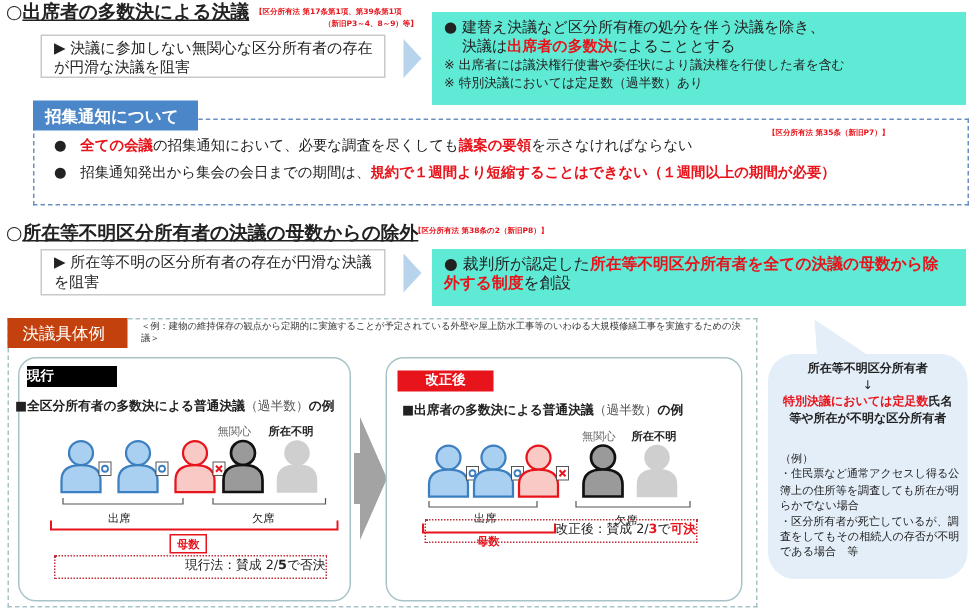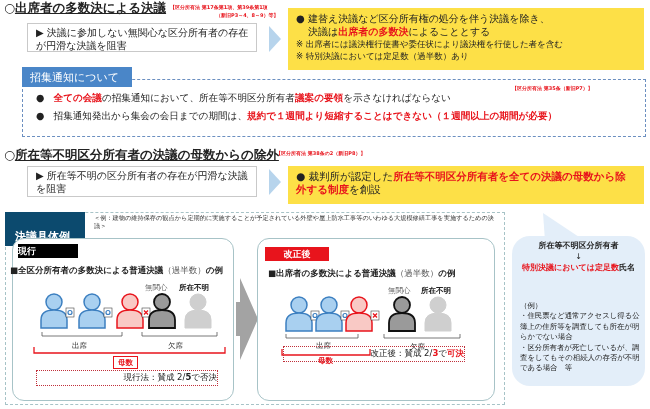--- a/index.html
+++ b/index.html
@@ -4,27 +4,27 @@
 <style>
 *{box-sizing:border-box;margin:0;padding:0}
 body{width:650px;height:409px;background:#fff;font-family:"DejaVu Sans","Liberation Sans",sans-serif;color:#222;position:relative;overflow:hidden}
 .abs{position:absolute}
 .red{color:#e8141c;font-weight:bold}
 .sec-title{font-size:12.5px;font-weight:bold;white-space:nowrap}
 .sec-title .t{text-decoration:underline}
 .ref{font-size:5px;color:#e8141c;font-weight:bold;white-space:nowrap}
 .probbox{background:#fff;border:1px solid #c9c9c9;font-size:10px;line-height:13px;padding:2px 6px 2px 8px}
 .chev{width:0;height:0;border-top:13px solid transparent;border-bottom:13px solid transparent;border-left:12px solid #b7d4ec}
-.solbox{background:#fde047;font-size:10px;line-height:13px;padding:4px 8px}
+.solbox{background:#5eead4;font-size:10px;line-height:13px;padding:4px 8px}
 .note{font-size:8.5px;line-height:12px}
 .dash-box{border:1.2px dashed #6b8fc0}
-.notice-tag{background:#4a86c8;color:#fff;font-size:11px;font-weight:normal;padding:3px 8px}
+.notice-tag{background:#4a86c8;color:#fff;font-size:11px;font-weight:bold;padding:3px 8px}
 .bul{font-size:9.6px;line-height:16px;white-space:nowrap}
 .ex-outer{border:1px dashed #a7c3c7}
-.ex-tag{background:#0c4a6e;color:#fff;font-size:11px;font-weight:bold;padding:17px 10px}
+.ex-tag{background:#c2410c;color:#fff;font-size:11px;font-weight:normal;padding:3px 10px}
 .panel{border:1px solid #a7c3c7;border-radius:12px;background:#fff}
 .tag-black{background:#000;color:#fff;font-size:9px;font-weight:bold;}
 .tag-red{background:#e8141c;color:#fff;font-size:9px;font-weight:bold;text-align:center}
 .ex-head{font-size:8.5px;font-weight:bold;white-space:nowrap}
 .ex-head .n{font-weight:normal;color:#555}
 .plabel{font-size:7.5px;white-space:nowrap}
 .result{border:1.5px dotted #c0303a;font-size:8.5px;text-align:right;line-height:13px}
 .bubble{background:#e3eef9;border-radius:18px}
 </style>
 </head>
@@ -44,21 +44,21 @@
   <div style="font-size:10px;line-height:13px"><span>●</span>&nbsp;<span>建替え決議など区分所有権の処分を伴う決議を除き、</span></div>
   <div style="font-size:10px;line-height:13px;padding-left:12px"><span>決議は</span><span class="red">出席者の多数決</span><span>によることとする</span></div>
   <div class="note">※ 出席者には議決権行使書や委任状により議決権を行使した者を含む</div>
   <div class="note">※ 特別決議においては定足数（過半数）あり</div>
 </div>
 
 <div class="abs dash-box" style="left:22px;top:79px;width:624px;height:58px"></div>
 <div class="abs notice-tag" style="left:22px;top:67px;width:110px;height:20px">招集通知について</div>
 <div class="abs ref" style="left:512px;top:85px">【区分所有法 第35条（新旧P7）】</div>
 <div class="abs bul" style="left:36px;top:90px">
-  ●&nbsp;&nbsp;&nbsp;<span class="red">全ての会議</span><span>の招集通知において、所在等不明区分所有者</span><span class="red">議案の要領</span><span>を示さなければならない</span>
+  ●&nbsp;&nbsp;&nbsp;<span class="red">全ての会議</span><span>の招集通知において、必要な調査を尽くしても</span><span class="red">議案の要領</span><span>を示さなければならない</span>
 </div>
 <div class="abs bul" style="left:36px;top:108px">
   ●&nbsp;&nbsp;&nbsp;<span>招集通知発出から集会の会日までの期間は、</span><span class="red">規約で１週間より短縮することはできない（１週間以上の期間が必要）</span>
 </div>
 
 <div class="abs sec-title" style="left:4px;top:147px">
   <span>○</span><span class="t">所在等不明区分所有者の決議の母数からの除外</span>
 </div>
 <div class="abs ref" style="left:276px;top:150px">【区分所有法 第38条の2（新旧P8）】</div>
 <div class="abs probbox" style="left:27px;top:166px;width:230px;height:31px">
@@ -166,18 +166,19 @@
 <div class="abs result" style="left:283px;top:346px;width:182px;height:16px"><span>改正後：賛成 2/</span><b class="red">3</b><span>で</span><b class="red">可決</b></div>
 
 <svg class="abs" style="left:505px;top:213px" width="145" height="40">
     <path d="M38 0 L40 28 L80 28 Z" fill="#e3eef9"></path>
   </svg>
 <div class="abs bubble" style="left:512px;top:236px;width:133px;height:150px"></div>
 <div class="abs" style="left:512px;top:240px;width:133px;text-align:center;font-size:8px;font-weight:bold;line-height:11px">
   <div>所在等不明区分所有者</div>
   <div style="font-weight:normal">↓</div>
   <div><span class="red">特別決議においては定足数</span><span>氏名</span></div>
+  <div>等や所在が不明な区分所有者</div>
 </div>
 <div class="abs" style="left:520px;top:301px;width:122px;font-size:7.4px;line-height:10.4px">
   <div>（例）</div>
   <div>・住民票など通常アクセスし得る公簿上の住所等を調査しても所在が明らかでない場合</div>
   <div>・区分所有者が死亡しているが、調査をしてもその相続人の存否が不明である場合　等</div>
 </div>
 
 </body></html>

